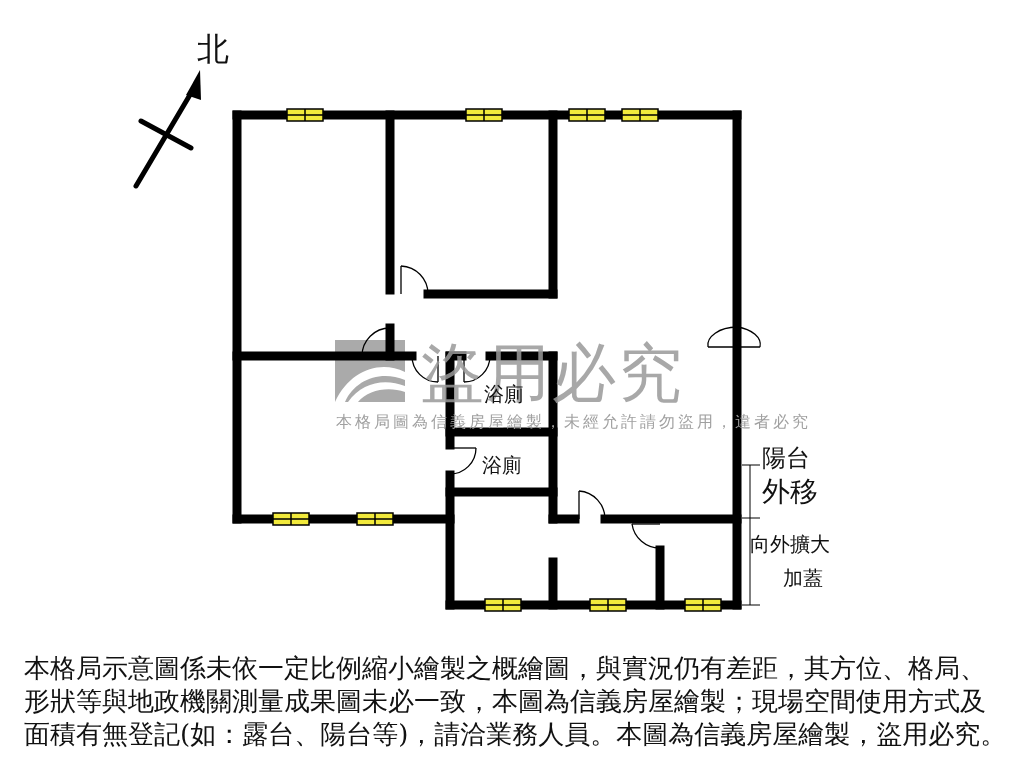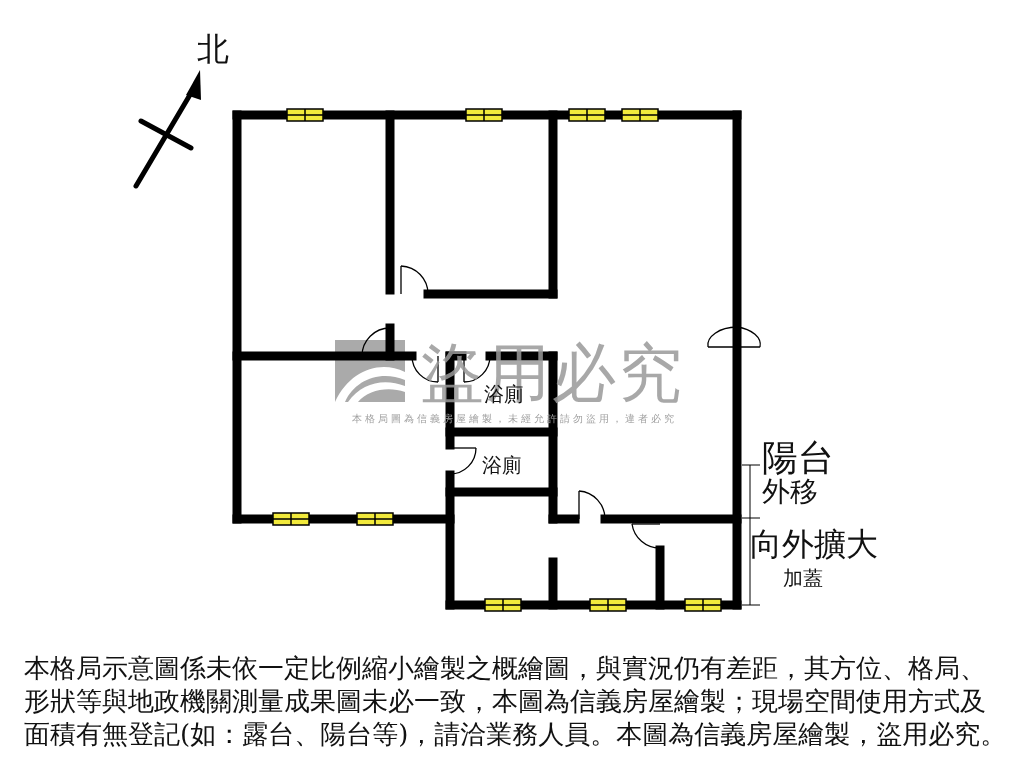--- a/index.html
+++ b/index.html
@@ -2,26 +2,26 @@
 <html><head>
 <meta charset="utf-8">
 <style>
   html,body{margin:0;padding:0;background:#fff;}
   body{width:1024px;height:768px;position:relative;overflow:hidden;font-family:"DejaVu Serif","Liberation Serif",serif;}
   .plan{position:absolute;left:0;top:0;width:1024px;height:640px;}
   .lbl{position:absolute;font-family:"DejaVu Serif","Liberation Serif",serif;color:#111;white-space:nowrap;}
   .north{left:197px;top:28px;font-size:32px;}
   .bath1{left:484px;top:381px;font-size:20px;}
   .bath2{left:482px;top:452px;font-size:20px;}
-  .bal1{left:762px;top:441px;font-size:36px;line-height:34px;}
+  .bal1{left:762px;top:441px;font-size:24px;line-height:34px;}
   .bal2{left:762px;top:475px;font-size:28px;line-height:34px;text-align:right;}
-  .ext1{left:750px;top:527px;font-size:32px;line-height:34px;}
+  .ext1{left:750px;top:527px;font-size:20px;line-height:34px;}
   .ext2{left:783px;top:561px;font-size:20px;line-height:34px;}
   .wm-big{position:absolute;left:420px;top:330px;font-size:64px;color:#9a9a9a;opacity:.85;font-family:"DejaVu Sans","Liberation Sans",sans-serif;letter-spacing:2px;}
-  .wm-small{position:absolute;left:352px;top:412px;font-size:10px;color:#a0a0a0;letter-spacing:3px;font-family:Liberation Mono, monospace;}
+  .wm-small{position:absolute;left:336px;top:412px;font-size:16px;color:#a0a0a0;letter-spacing:3px;font-family:Liberation Mono, monospace;}
   .disclaimer{position:absolute;left:16px;top:652px;width:1016px;font-size:26px;line-height:33px;color:#111;font-family:"DejaVu Serif","Liberation Serif",serif;margin-left:8px;}
   .disclaimer div{white-space:nowrap;}
 </style>
 </head>
 <body>
 
 <svg class="plan" viewBox="0 0 1024 640" xmlns="http://www.w3.org/2000/svg">
 
   <g opacity="0.75">
     <rect x="335" y="340" width="70" height="62" fill="#8e8e8e"></rect>

